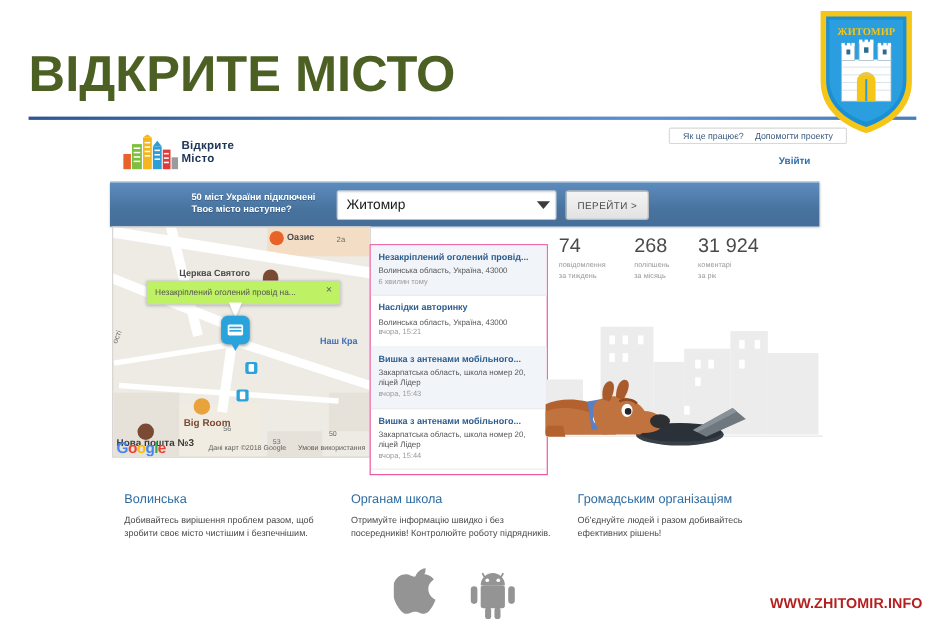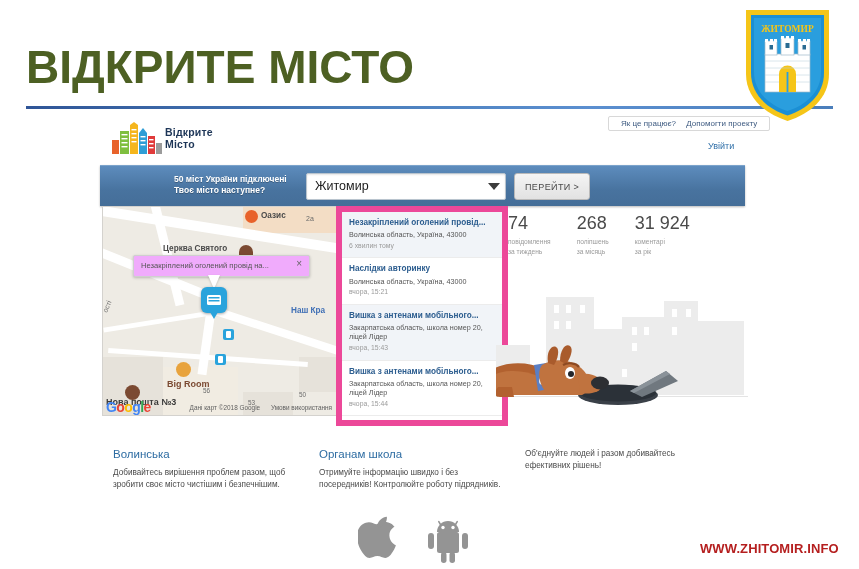--- a/index.html
+++ b/index.html
@@ -39,21 +39,21 @@
   
   #top-nav{
     position:absolute;left:508px;top:2px;
     border:1px solid #d8d8d8;border-radius:2px;background:#fff;
     padding:2px 8px;white-space:nowrap;
     font-size:8px;color:#3d5a80;
   }
   #top-nav span{display:inline-block;padding:0 4px;}
   #login-link{
     position:absolute;left:608px;top:27px;
-    font-size:9px;color:#2f6fa8;white-space:nowrap;
+    font-size:9px;color:#2f6fa8;white-space:nowrap;font-weight:bold;
   }
 
   
   #logo{
     position:absolute;left:12px;top:8px;width:120px;height:34px;
   }
   #logo-buildings{position:absolute;left:0;top:0;width:50px;height:32px;}
   #logo-text{
     position:absolute;left:53px;top:5px;
     font-size:10.5px;font-weight:bold;color:#1d3557;line-height:1.12;
@@ -108,21 +108,21 @@
   .map-road{position:absolute;background:#ffffff;}
   .map-road-thin{position:absolute;background:#ffffff;}
   .map-label{
     position:absolute;font-size:8.2px;color:#6a6a6a;white-space:nowrap;
   }
   .map-poi-dot{
     position:absolute;width:13px;height:13px;border-radius:50%;
   }
   #map-popup{
     position:absolute;left:30px;top:48px;width:175px;height:20px;
-    background:#f0abfc;border:1px solid #cfcfcf;border-radius:2px;
+    background:#bef264;border:1px solid #cfcfcf;border-radius:2px;
     box-shadow:0 1px 3px rgba(0,0,0,.22);
   }
   #map-popup-text{
     position:absolute;left:7px;top:5px;font-size:7.6px;color:#555;
     white-space:nowrap;max-width:140px;overflow:hidden;
   }
   #map-popup-close{
     position:absolute;right:7px;top:3px;font-size:10px;color:#666;
     line-height:1;cursor:pointer;
   }
@@ -155,22 +155,22 @@
     letter-spacing:-.6px;line-height:1;
   }
   #map-attrib{
     position:absolute;right:4px;bottom:4px;font-size:6.4px;color:#5f5f5f;
     white-space:nowrap;
   }
   #map-attrib span{margin-left:9px;}
 
   
   #feed{
-    position:absolute;left:236px;top:92px;width:160px;height:208px;
-    background:#ffffff;border:6px solid #ec4899;overflow:hidden;
+    position:absolute;left:236px;top:108px;width:160px;height:208px;
+    background:#ffffff;border:1px solid #ec4899;overflow:hidden;
   }
   .feed-item{
     padding:6px 7px 7px 7px;border-bottom:1px solid #ececec;
   }
   .feed-item.alt{background:#f1f4f8;}
   .feed-title{
     font-size:8.2px;font-weight:bold;color:#2c5d8f;line-height:1.25;
     white-space:nowrap;overflow:hidden;text-overflow:ellipsis;
   }
   .feed-addr{
@@ -494,20 +494,21 @@
 <div id="columns">
   <div class="col">
     <div class="col-title">Волинська</div>
     <div class="col-body">Добивайтесь вирішення проблем разом, щоб зробити своє місто чистішим і безпечнішим.</div>
   </div>
   <div class="col">
     <div class="col-title">Органам школа</div>
     <div class="col-body">Отримуйте інформацію швидко і без посередників! Контролюйте роботу підрядників.</div>
   </div>
   <div class="col">
+    <div class="col-title">Громадським організаціям</div>
     <div class="col-body">Об'єднуйте людей і разом добивайтесь ефективних рішень!</div>
   </div>
 </div>
 
 <div id="app-icons">
   <svg style="position:absolute;left:0;top:0;" width="46" height="48" viewBox="0 0 46 48">
     <path d="M32 26c0-6 5-8.6 5.2-8.8-2.9-4.2-7.3-4.8-8.9-4.9-3.8-.4-7.4 2.2-9.3 2.2-1.9 0-4.9-2.2-8-2.1-4.1.1-7.9 2.4-10 6.1-4.3 7.4-1.1 18.4 3.1 24.4 2 2.9 4.5 6.2 7.7 6.1 3.1-.1 4.3-2 8-2s4.8 2 8.1 1.9c3.3-.1 5.4-3 7.4-6 2.3-3.4 3.3-6.8 3.3-7-.1-.1-6.4-2.5-6.6-9.9z" transform="translate(0,-6) scale(0.98)" fill="#949494"></path>
     <path d="M26.4 8.4c1.7-2 2.8-4.9 2.5-7.7-2.4.1-5.4 1.6-7.1 3.6-1.6 1.8-3 4.7-2.6 7.4 2.7.2 5.4-1.4 7.2-3.3z" fill="#949494"></path>
   </svg>
   <svg style="position:absolute;left:66px;top:3px;" width="48" height="44" viewBox="0 0 48 44">

